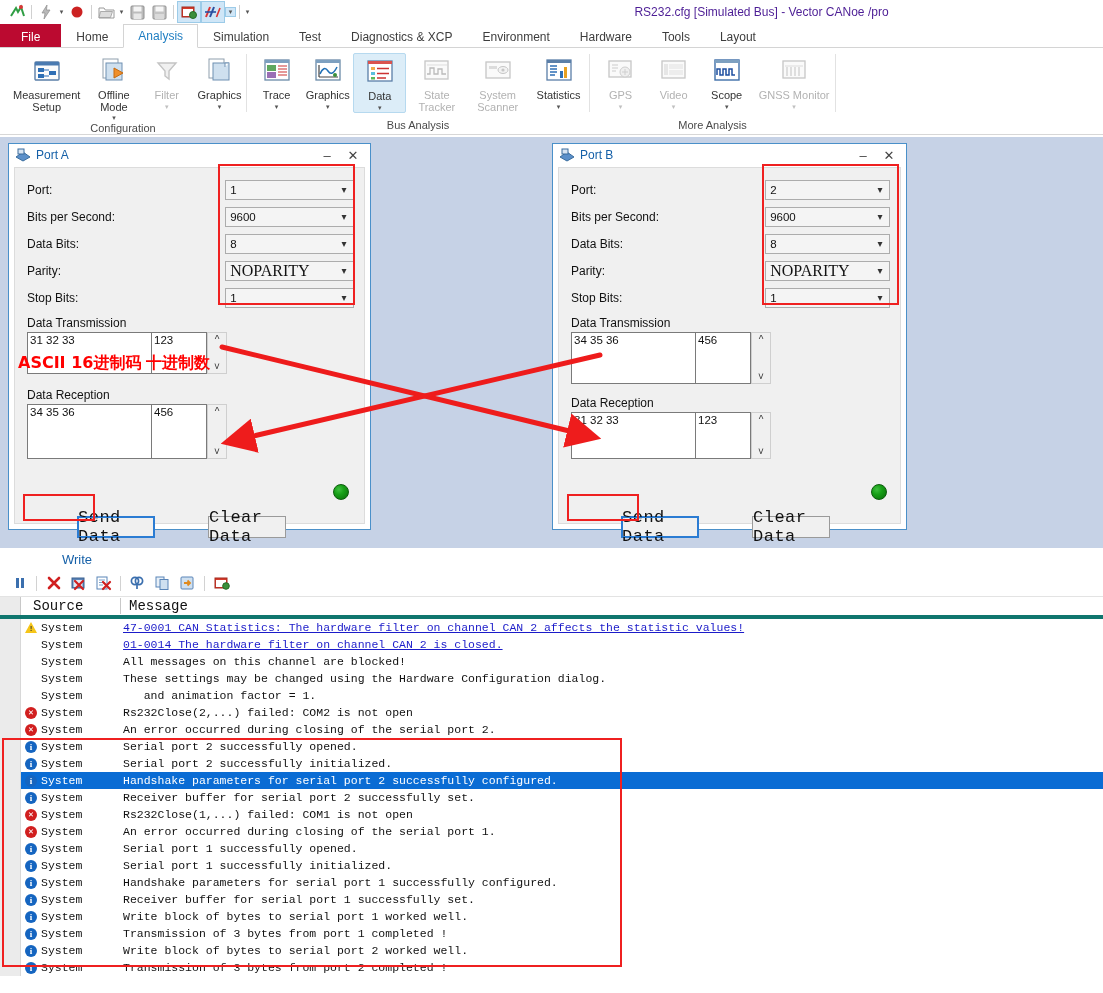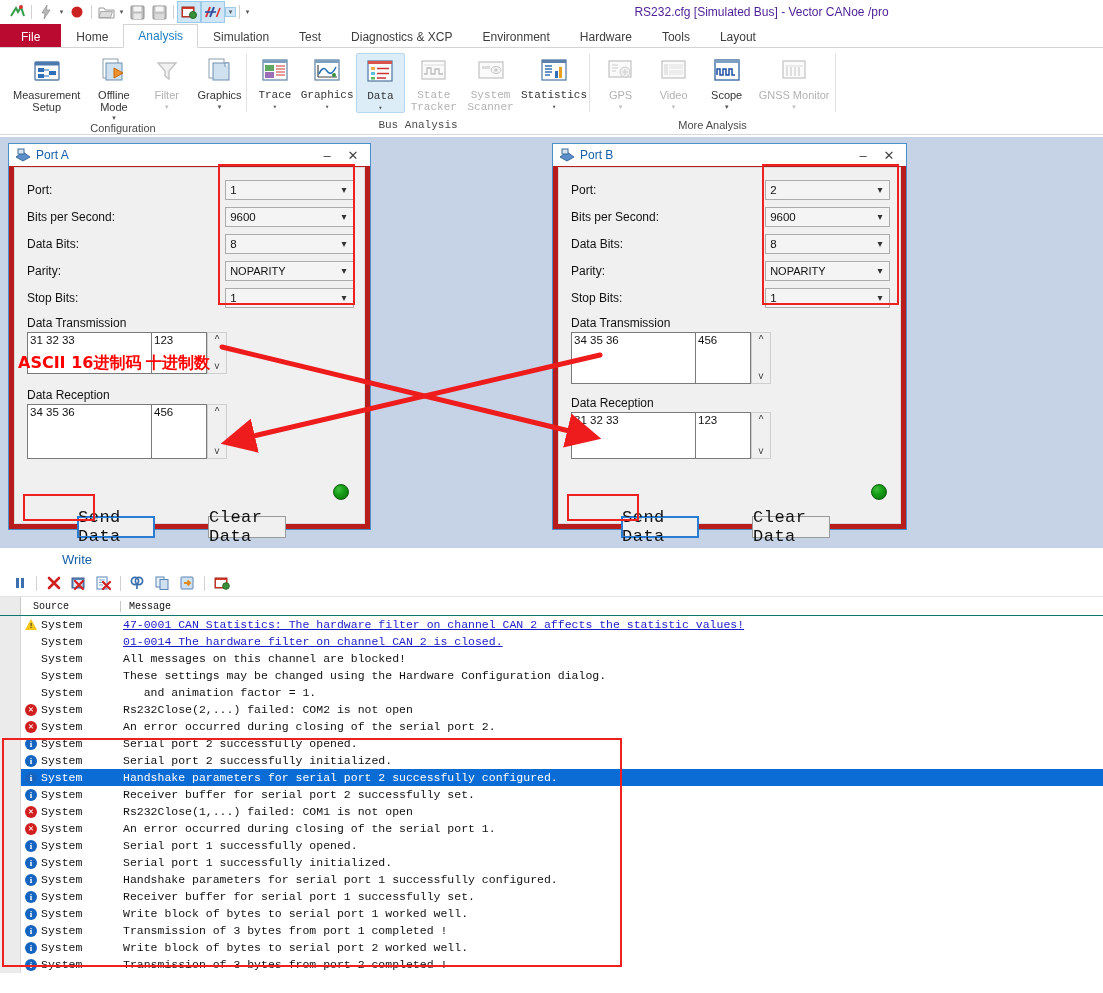--- a/index.html
+++ b/index.html
@@ -59,21 +59,21 @@
   .rbtn .arr{font-size:7px;color:#555;line-height:8px;margin-top:1px;}
   .rbtn.dis .arr{color:#c0c0c0;}
   .ico{width:32px;height:32px;position:relative;display:block;}
   
   .mdi{
     position:absolute;left:0;top:137px;width:1103px;height:411px;
     background:#c6d2e6;
   }
   
   .child{
-    position:absolute;background:#b91c1c;border:1px solid #4a90c9;
+    position:absolute;background:#ffffff;border:1px solid #4a90c9;
     box-sizing:border-box;
   }
   .child-title{
     height:22px;display:flex;align-items:center;padding:0 4px 0 6px;
     background:#ffffff;
   }
   .child-title .ct-ico{width:16px;height:14px;margin-right:5px;position:relative;}
   .child-title .ct-text{font-size:12px;color:#1560a8;flex:1;}
   .ct-btn{width:26px;height:20px;display:flex;align-items:center;justify-content:center;
     color:#444;font-size:13px;}
@@ -82,21 +82,21 @@
     background:#f0f0f0;border:1px solid #dcdcdc;box-sizing:border-box;
   }
   .fieldrow{display:flex;align-items:center;height:27px;}
   .fieldrow .flabel{font-size:12px;color:#111;}
   .combo{
     position:relative;height:20px;background:#f4f4f4;border:1px solid #acacac;
     box-sizing:border-box;display:flex;align-items:center;
   }
   .combo .cval{font-size:11.5px;color:#111;padding-left:4px;flex:1;
     font-family:"Liberation Sans", sans-serif;}
-  .combo .cval.mono{font-family:Liberation Sans, sans-serif;font-size:11px;}
+  .combo .cval.mono{font-family:Liberation Serif, serif;font-size:16px;}
   .combo .carrow{width:18px;text-align:center;font-size:10px;color:#333;}
   .sectlabel{font-size:12px;color:#111;}
   .txtbox{
     background:#fff;border:1px solid #7a7a7a;box-sizing:border-box;
     font-size:11.5px;color:#111;padding:1px 2px;overflow:hidden;position:relative;
   }
   .spin{
     width:20px;background:#f0f0f0;border:1px solid #cfcfcf;box-sizing:border-box;
     display:flex;flex-direction:column;justify-content:space-between;align-items:center;
     font-size:10px;color:#333;padding:1px 0;
@@ -121,22 +121,22 @@
     position:absolute;left:0;top:548px;width:1103px;height:445px;background:#fff;
   }
   .write-head{height:22px;display:flex;align-items:center;padding-left:16px;margin-left:46px;}
   .write-head .wt{font-size:13px;color:#1560a8;}
   .write-tb{height:26px;display:flex;align-items:center;padding-left:7px;gap:0;
     border-bottom:1px solid #e3e3e3;}
   .tbi{width:25px;height:22px;display:flex;align-items:center;justify-content:center;}
   .tbsep{width:1px;height:15px;background:#d2d2d2;margin:0 4px;}
   .loghdr{
     height:18px;display:flex;align-items:center;
-    background:#fff;border-bottom:1px solid #0f766e;
-    font-family:"Liberation Mono", monospace;font-size:10px;color:#111;
+    background:#fff;border-bottom:4px solid #0f766e;
+    font-family:"Liberation Mono", monospace;font-size:14px;color:#111;
   }
   .loghdr .gut{width:20px;border-right:1px solid #c8c8c8;height:18px;background:#ebebeb;}
   .loghdr .c-src{width:100px;padding-left:12px;border-right:1px solid #c8c8c8;box-sizing:border-box;}
   .loghdr .c-msg{padding-left:8px;}
   .logbody{position:relative;}
   .logrow{
     height:17px;display:flex;align-items:center;
     font-family:"Liberation Mono", monospace;font-size:11.5px;color:#111;
   }
   .logrow.sel{background:#0a6cd4;color:#ffffff;}
@@ -289,21 +289,21 @@
         </span>
         <span class="lbl">Graphics</span>
         <span class="arr">▾</span>
       </div>
     </div>
     <div class="rgroup-label">Configuration</div>
   </div>
 
   <div class="rsep"></div>
 
-  <div class="rgroup" style="width:342px;font-family:Liberation Mono, monospace;">
+  <div class="rgroup" style="width:342px;">
     <div class="rgroup-items" style="padding-left:4px;">
       <div class="rbtn">
         <span class="ico">
           <svg width="32" height="32" viewBox="0 0 32 32">
               <rect x="4" y="5" width="24" height="20" fill="#fff" stroke="#6b8aa8" stroke-width="1.3"></rect>
               <rect x="4" y="5" width="24" height="3" fill="#7da0c0"></rect>
               <rect x="6" y="10" width="9" height="6" fill="#5fa85f"></rect>
               <rect x="6" y="17" width="9" height="6" fill="#9a6fb5"></rect>
               <path d="M17 11h9M17 14h9M17 17h9M17 20h9" stroke="#c33" stroke-width="1.2"></path>
             </svg>

